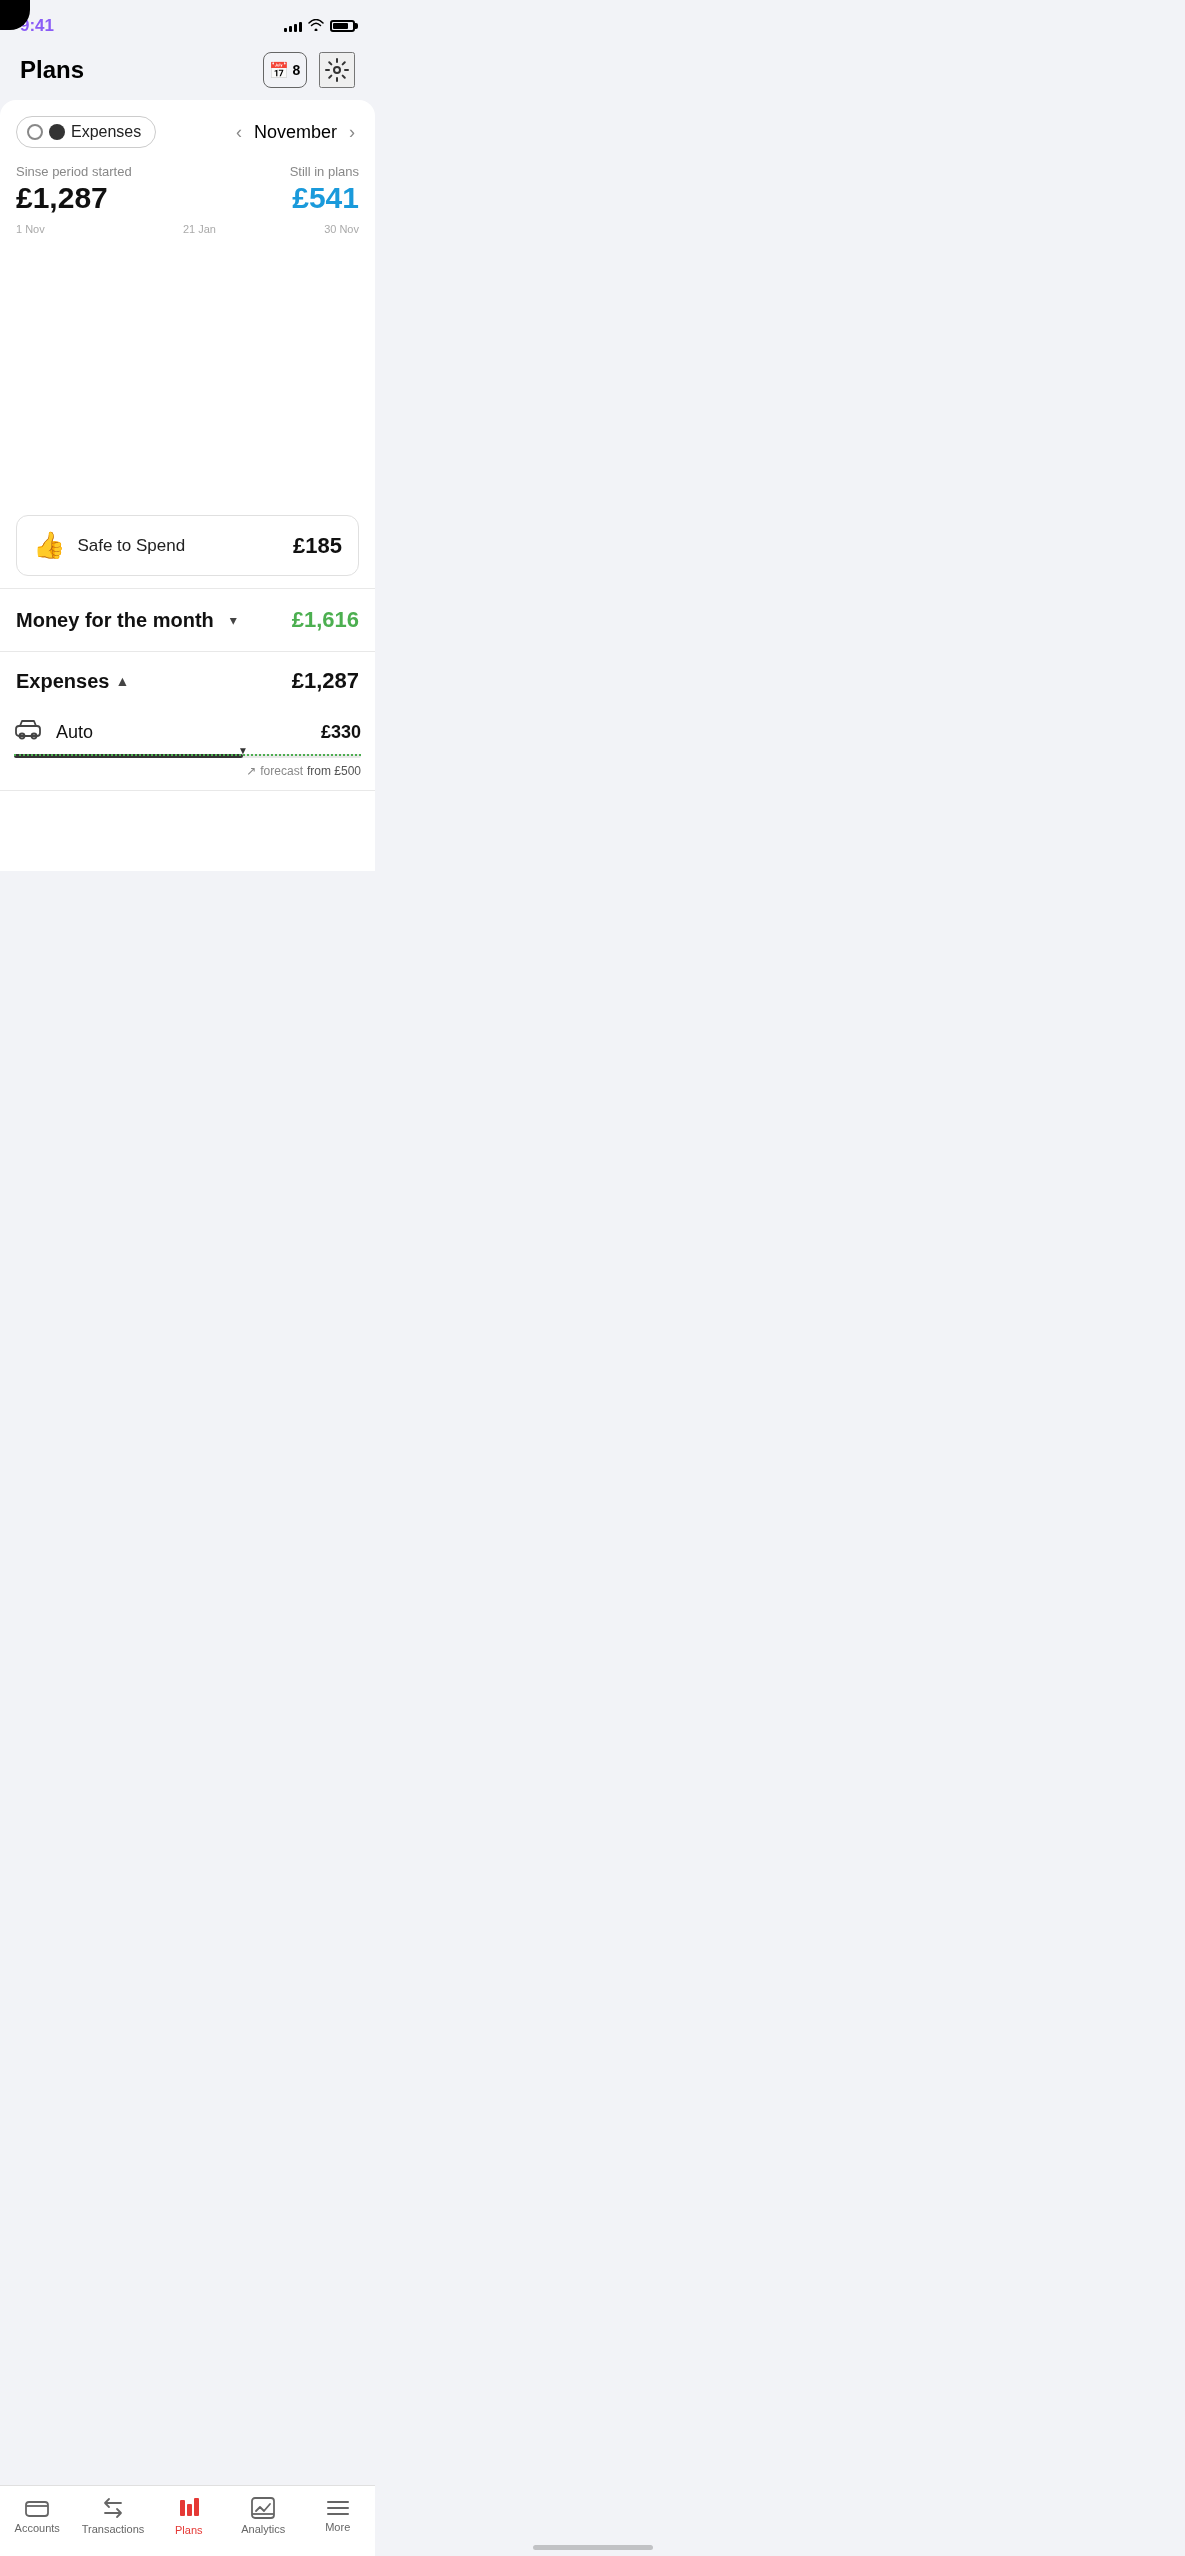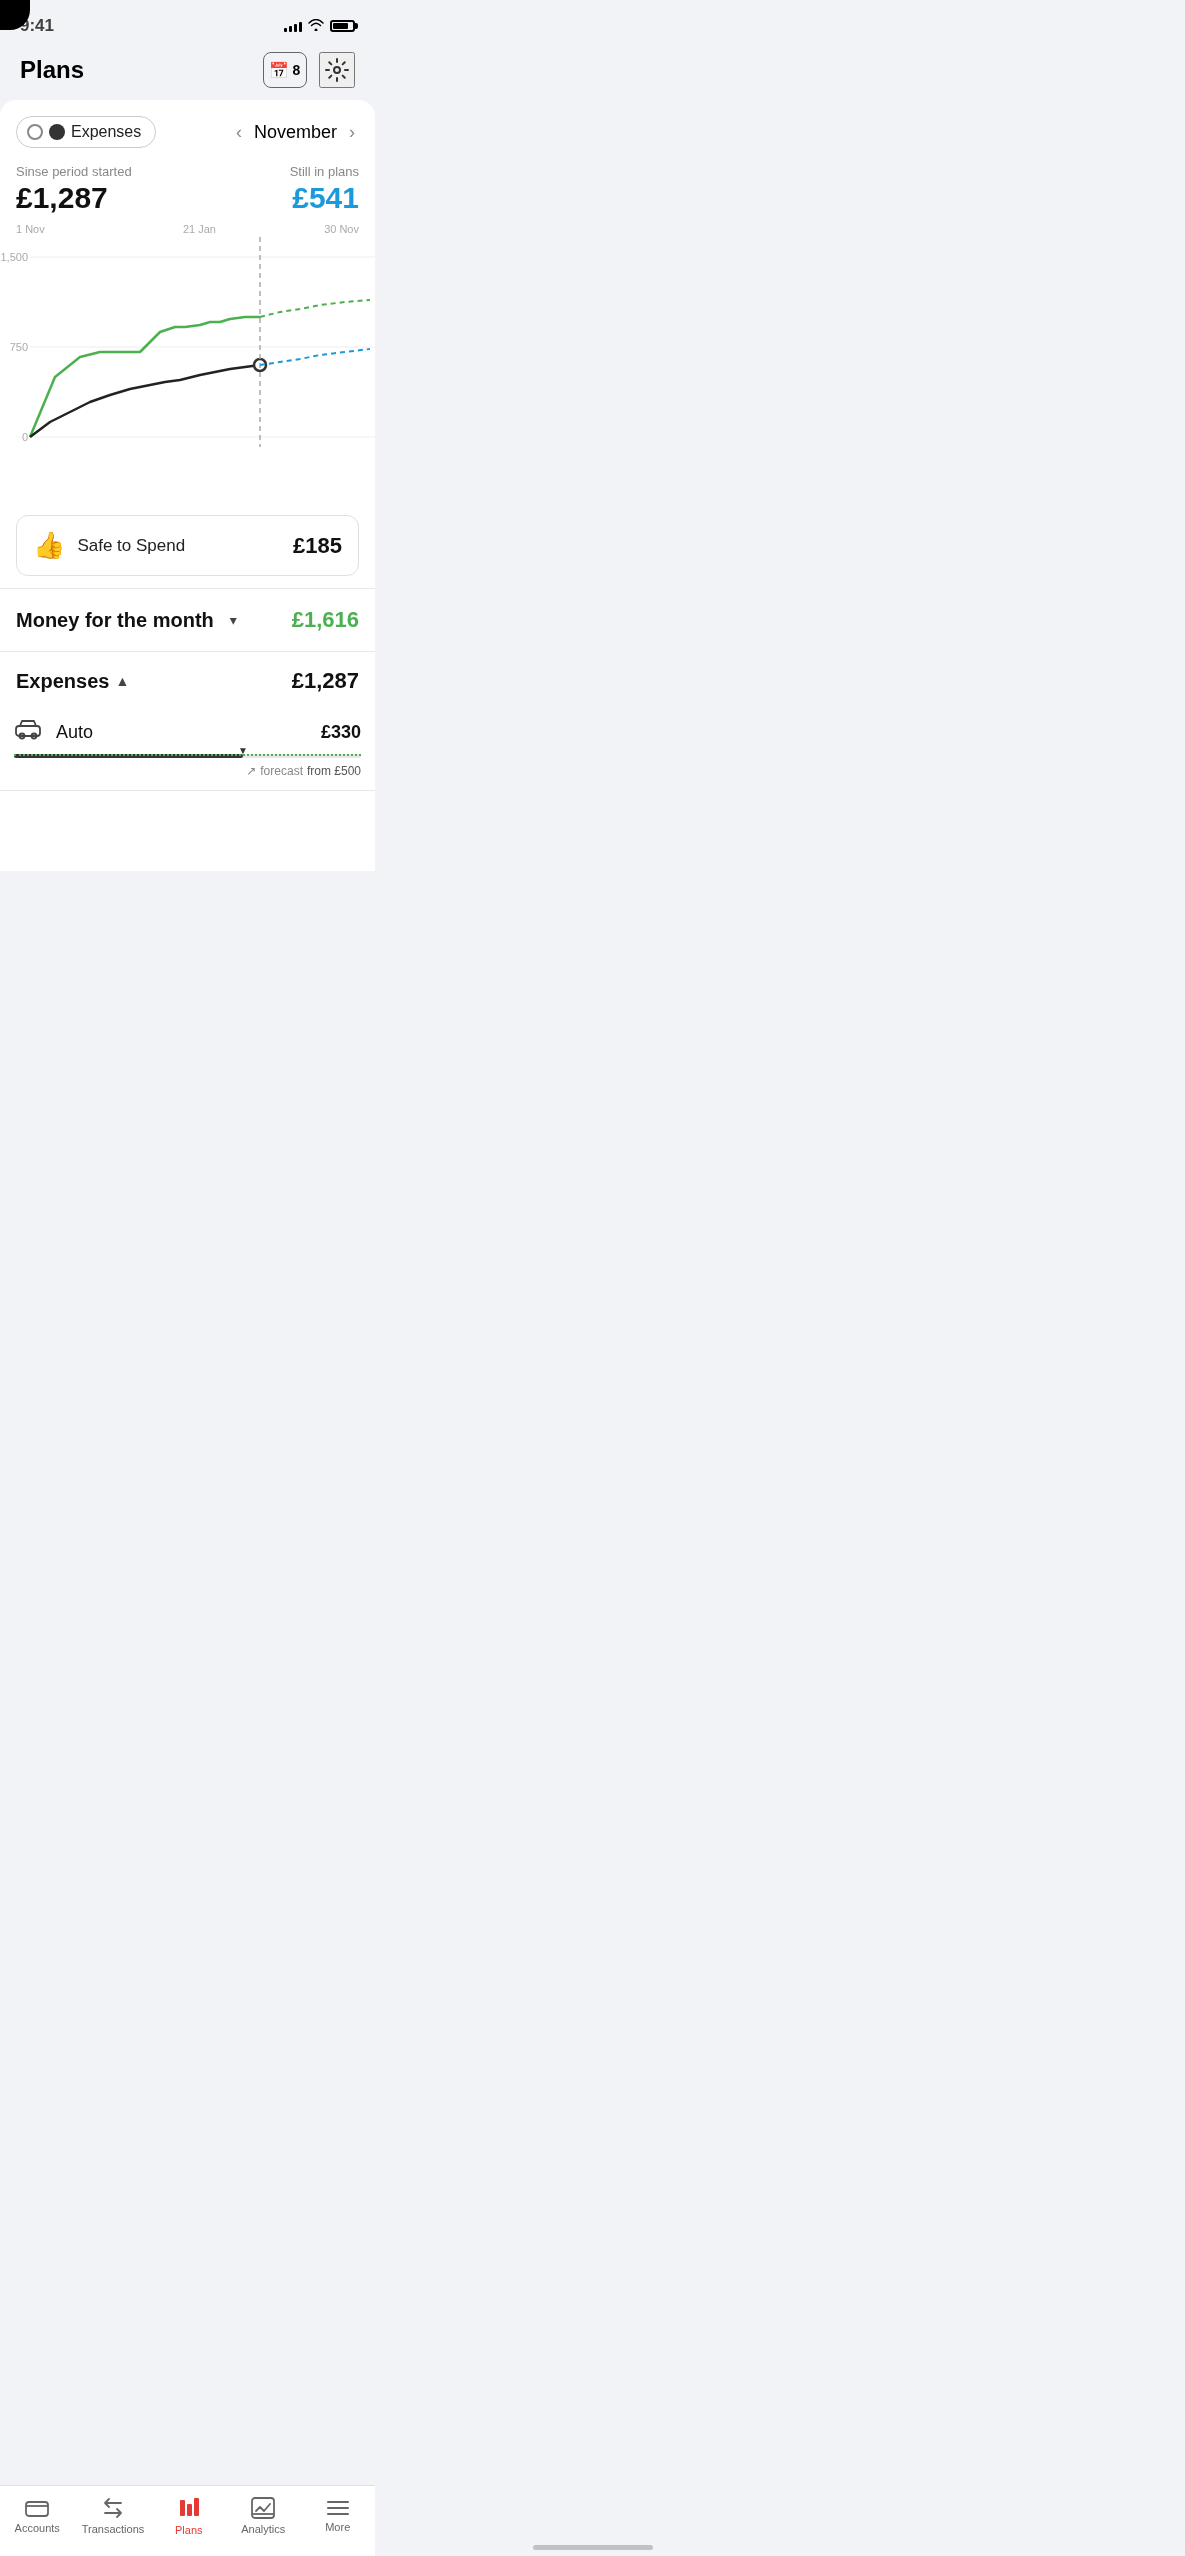--- a/index.html
+++ b/index.html
@@ -18,21 +18,21 @@
       background: #f2f3f7;
       display: flex;
       justify-content: space-between;
       align-items: center;
       padding: 14px 20px 6px;
       height: 44px;
     }
     .status-time {
       font-size: 17px;
       font-weight: 600;
-      color: #404040;
+      color: #8b5cf6;
     }
     .status-icons {
       display: flex;
       align-items: center;
       gap: 6px;
     }
     .signal-bars {
       display: flex;
       align-items: flex-end;
       gap: 2px;
@@ -528,46 +528,20 @@
   </div>
 
   <div class="chart-container">
 
     <div style="display:flex; justify-content:space-between; padding:0 16px; margin-bottom:2px;">
       <span style="font-size:11px;color:#aaa;">1 Nov</span>
       <span style="font-size:11px;color:#aaa;margin-left:30px;">21 Jan</span>
       <span style="font-size:11px;color:#aaa;">30 Nov</span>
     </div>
 
-    <div class="chart-svg-wrapper">
-      <svg width="100%" height="220" viewBox="0 0 375 220" preserveAspectRatio="none">
-
-        <line x1="30" y1="20" x2="375" y2="20" stroke="#eee" stroke-width="1"></line>
-
-        <line x1="30" y1="110" x2="375" y2="110" stroke="#eee" stroke-width="1"></line>
-
-        <line x1="30" y1="200" x2="375" y2="200" stroke="#eee" stroke-width="1"></line>
-
-        <text x="28" y="24" text-anchor="end" font-size="11" fill="#aaa">1,500</text>
-        <text x="28" y="114" text-anchor="end" font-size="11" fill="#aaa">750</text>
-        <text x="28" y="204" text-anchor="end" font-size="11" fill="#aaa">0</text>
-
-        <polyline points="30,200 55,140 80,120 100,115 120,115 140,115 160,95 175,90 185,90 200,88 210,85 220,85 230,82 245,80 260,80" fill="none" stroke="#4caf50" stroke-width="2.5" stroke-linejoin="round"></polyline>
-
-        <polyline points="30,200 50,185 70,175 90,165 110,158 130,152 150,148 165,145 180,143 200,138 215,135 230,132 245,130 260,128" fill="none" stroke="#222" stroke-width="2.5" stroke-linejoin="round"></polyline>
-
-        <circle cx="260" cy="128" r="6" fill="#fff" stroke="#333" stroke-width="2.5"></circle>
-
-        <line x1="260" y1="0" x2="260" y2="210" stroke="#aaa" stroke-width="1.5" stroke-dasharray="5,4"></line>
-
-        <polyline points="260,80 280,75 300,72 320,68 345,65 370,63" fill="none" stroke="#4caf50" stroke-width="2" stroke-dasharray="5,4"></polyline>
-
-        <polyline points="260,128 280,125 300,122 320,118 345,115 370,112" fill="none" stroke="#1a9adb" stroke-width="2" stroke-dasharray="5,4"></polyline>
-      </svg>
-    </div>
   </div>
 
   <div class="safe-card">
     <div class="safe-left">
       <span class="thumbs-icon">👍</span>
       <span class="safe-label">Safe to Spend</span>
     </div>
     <span class="safe-value">£185</span>
   </div>
 

